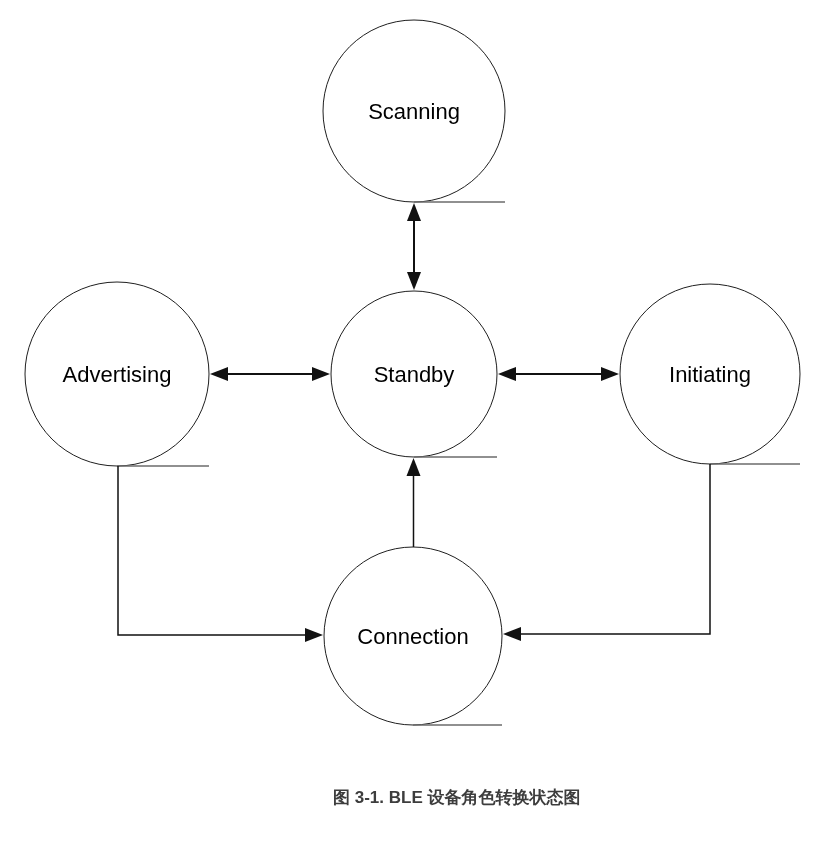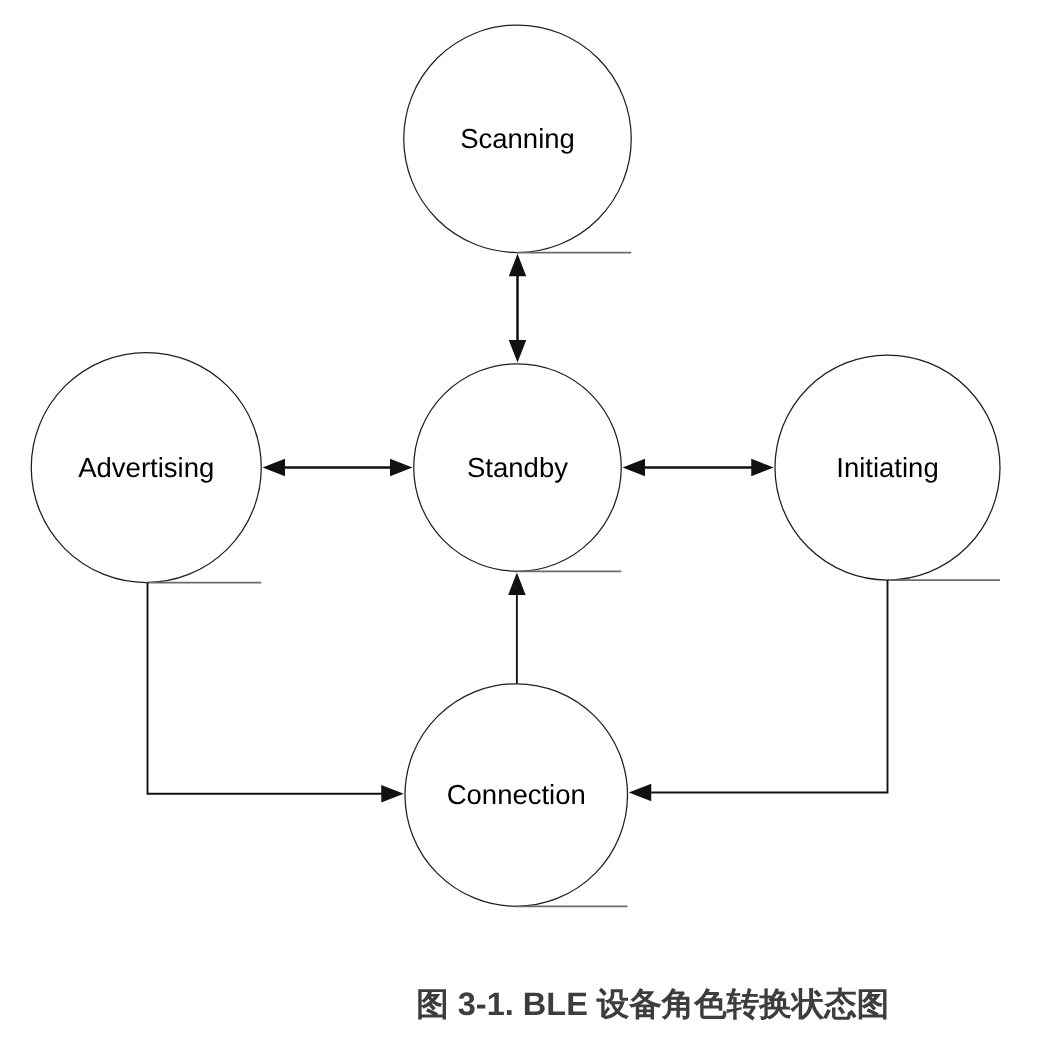--- a/index.html
+++ b/index.html
@@ -46,21 +46,21 @@
   }
   svg.diagram .tangent {
     stroke: #6b6b6b;
     stroke-width: 1.4;
   }
   .caption {
     position: absolute;
     left: 333px;
     top: 786px;
     font-family: "Liberation Sans", sans-serif;
-    font-size: 26px;
+    font-size: 17px;
     font-weight: bold;
     color: #3d3d3d;
     white-space: nowrap;
   }
 </style>
 </head>
 <body>
 
 <div class="stage">
   <svg class="diagram" width="840" height="841" viewBox="0 0 840 841">

